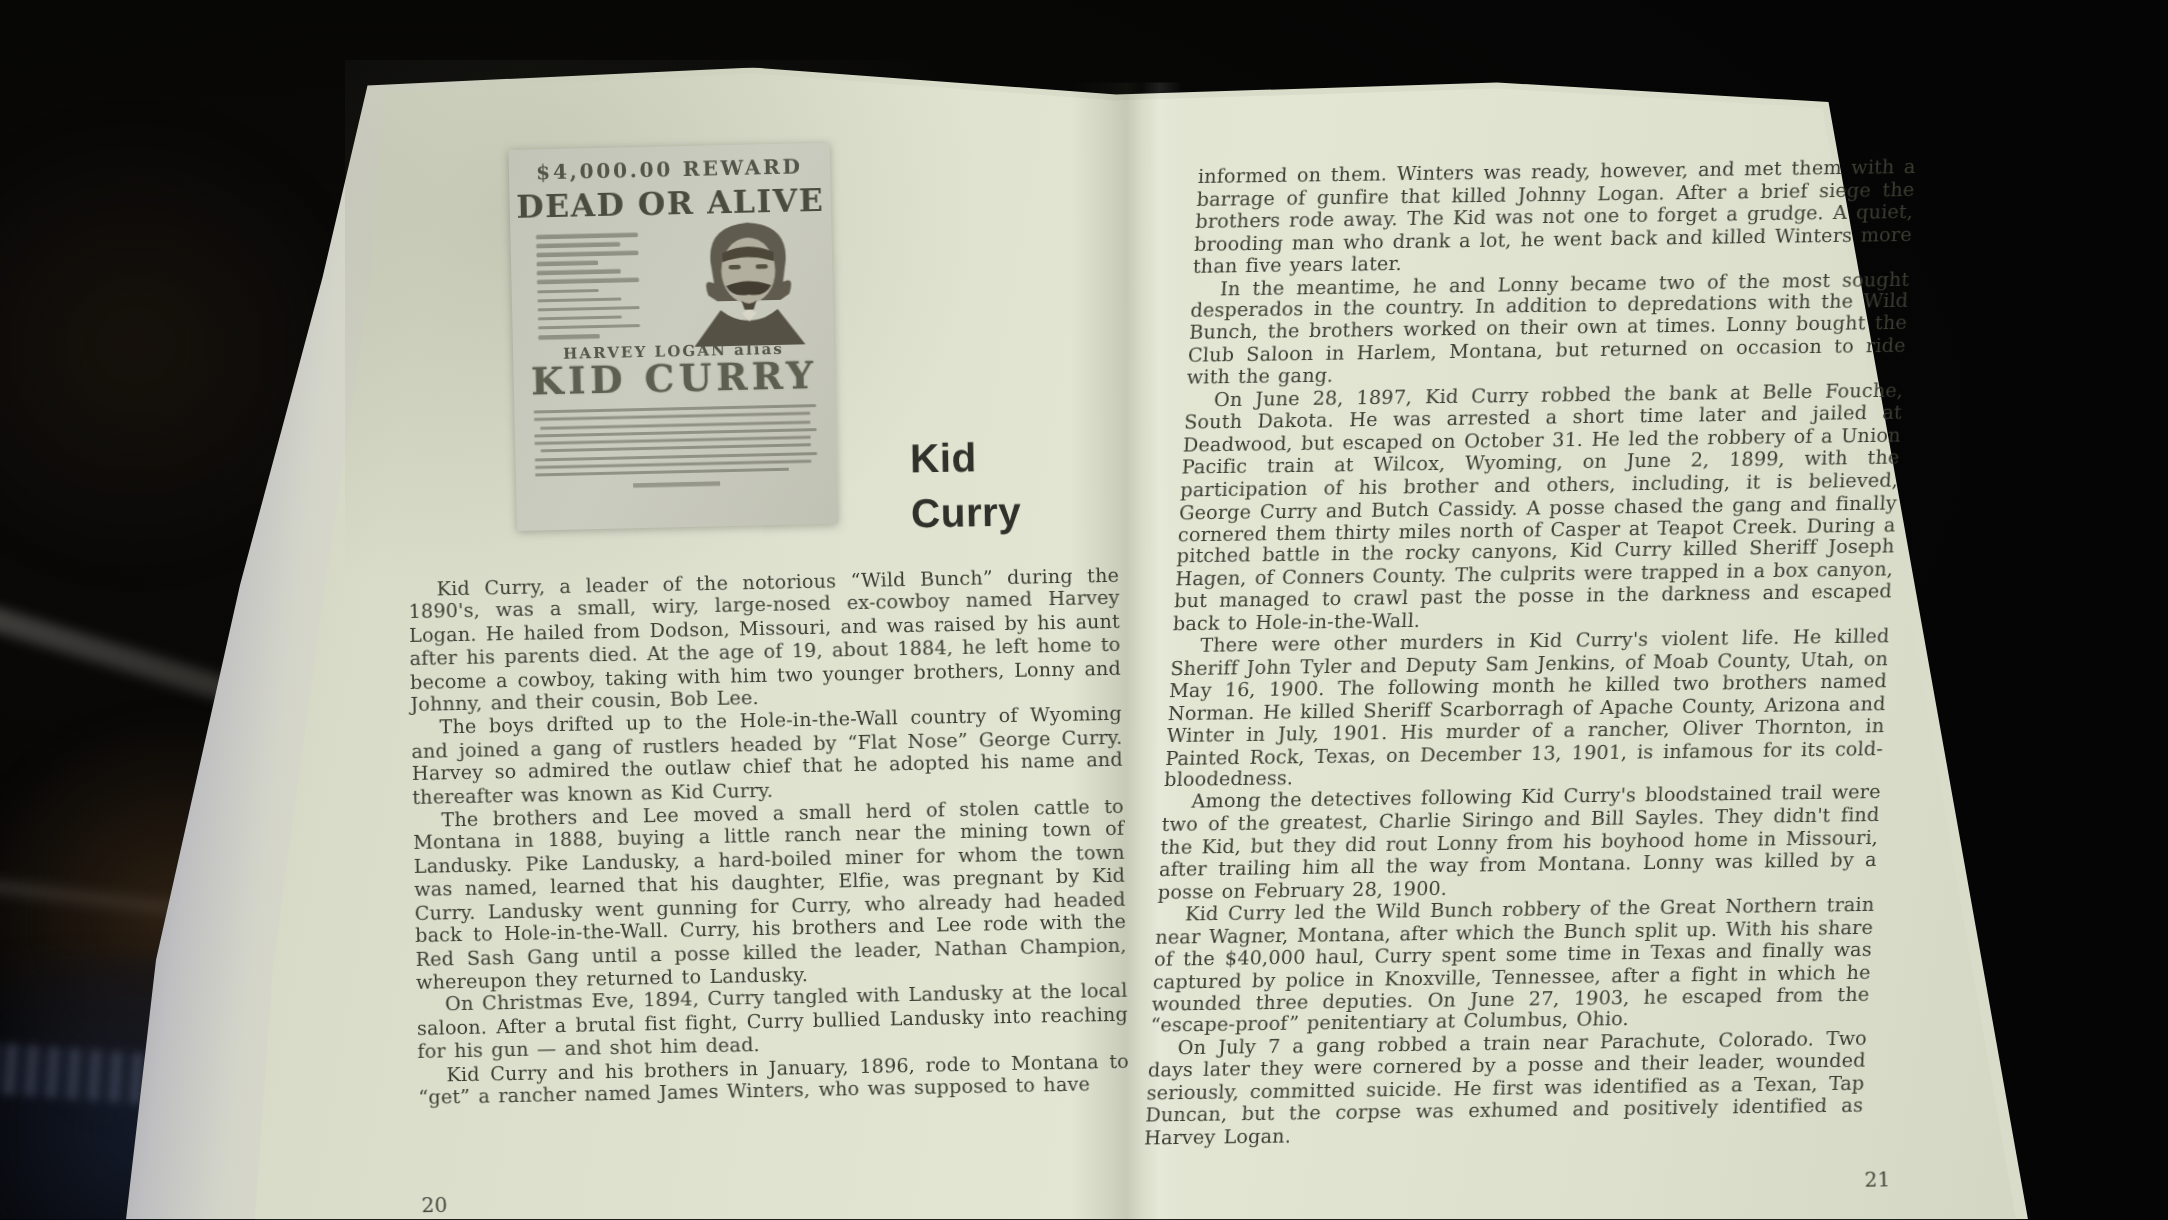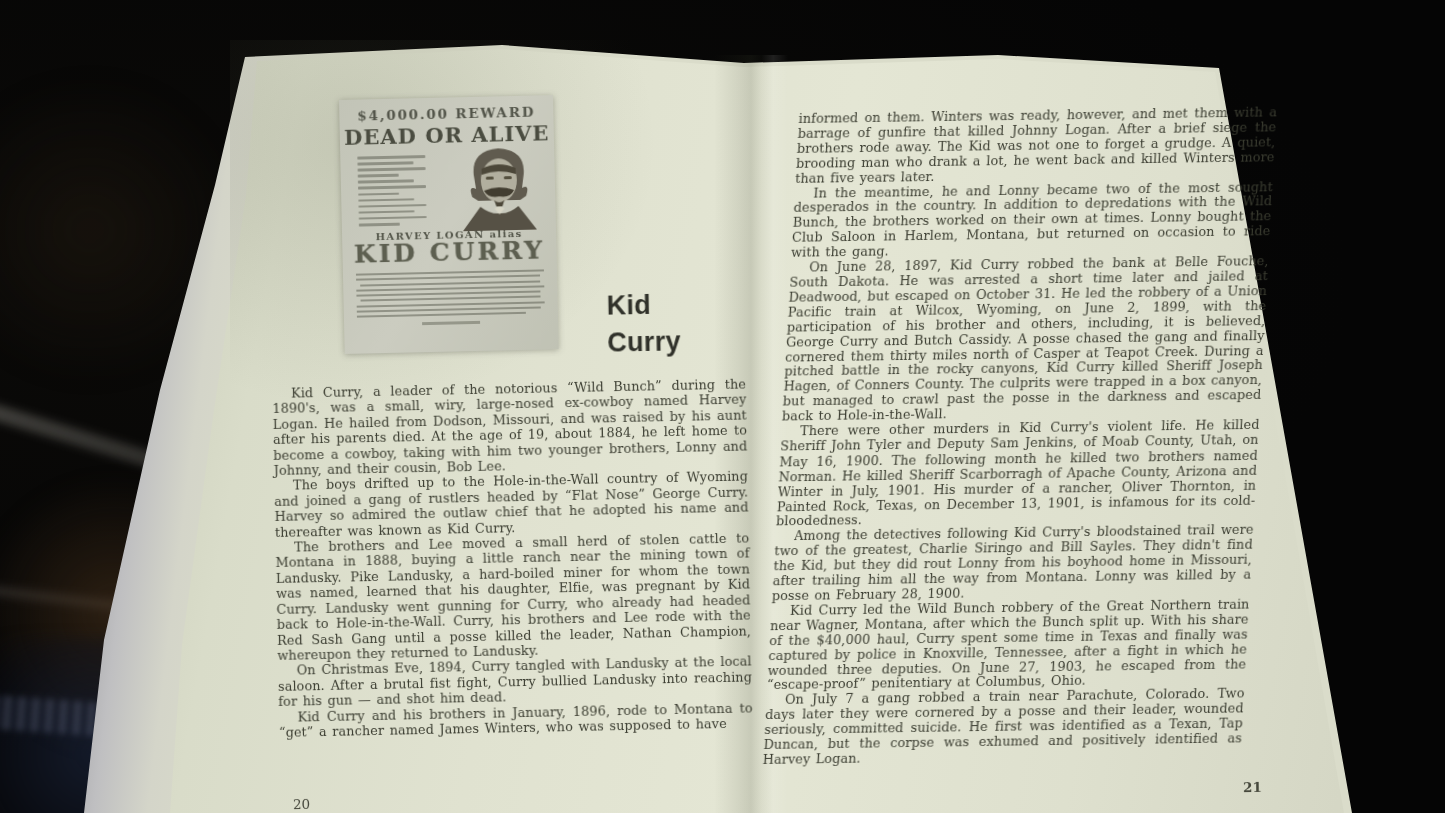--- a/index.html
+++ b/index.html
@@ -58,22 +58,22 @@
   .heading{position:absolute;left:607px;top:287px;transform:rotate(-1deg);font-family:"Liberation Sans", sans-serif;font-weight:700;font-size:27px;line-height:37px;color:#30312a;letter-spacing:0.3px;filter:blur(0.2px);}
   .heading span{display:block;}
 
   
   .page-text{position:absolute;color:#3b3d31;text-align:justify;filter:blur(0.25px);}
   .left-text{left:272px;top:386px;width:474px;font-size:12.8px;line-height:15.4px;transform:rotate(-1.15deg);transform-origin:left top;letter-spacing:0.1px;word-spacing:1.4px;}
   .right-text{left:799px;top:112px;width:478px;font-size:12.8px;line-height:14.9px;transform:skewX(-4deg) rotate(-0.8deg);transform-origin:left top;letter-spacing:0.1px;word-spacing:1.2px;}
   .page-text p{margin:0;text-indent:19px;}
   .page-text p.noindent{text-indent:0;}
   .pnum{position:absolute;font-size:13.5px;color:#44463a;filter:blur(0.25px);}
-  .pnum-left{left:281px;top:796px;transform:rotate(-1deg);margin-left:12px;}
-  .pnum-right{left:1243px;top:779px;transform:rotate(-1deg);font-weight:bold;}
+  .pnum-left{left:281px;top:796px;transform:rotate(-1deg);}
+  .pnum-right{left:1243px;top:779px;transform:rotate(-1deg);}
 </style>
 </head>
 <body>
 
 <div class="scene">
   <div class="blob blob-darkbrown"></div>
   <div class="blob cable1"></div>
   <div class="blob cable2"></div>
   <div class="blob blob-brown"></div>
   <div class="blob blob-blue"></div>

